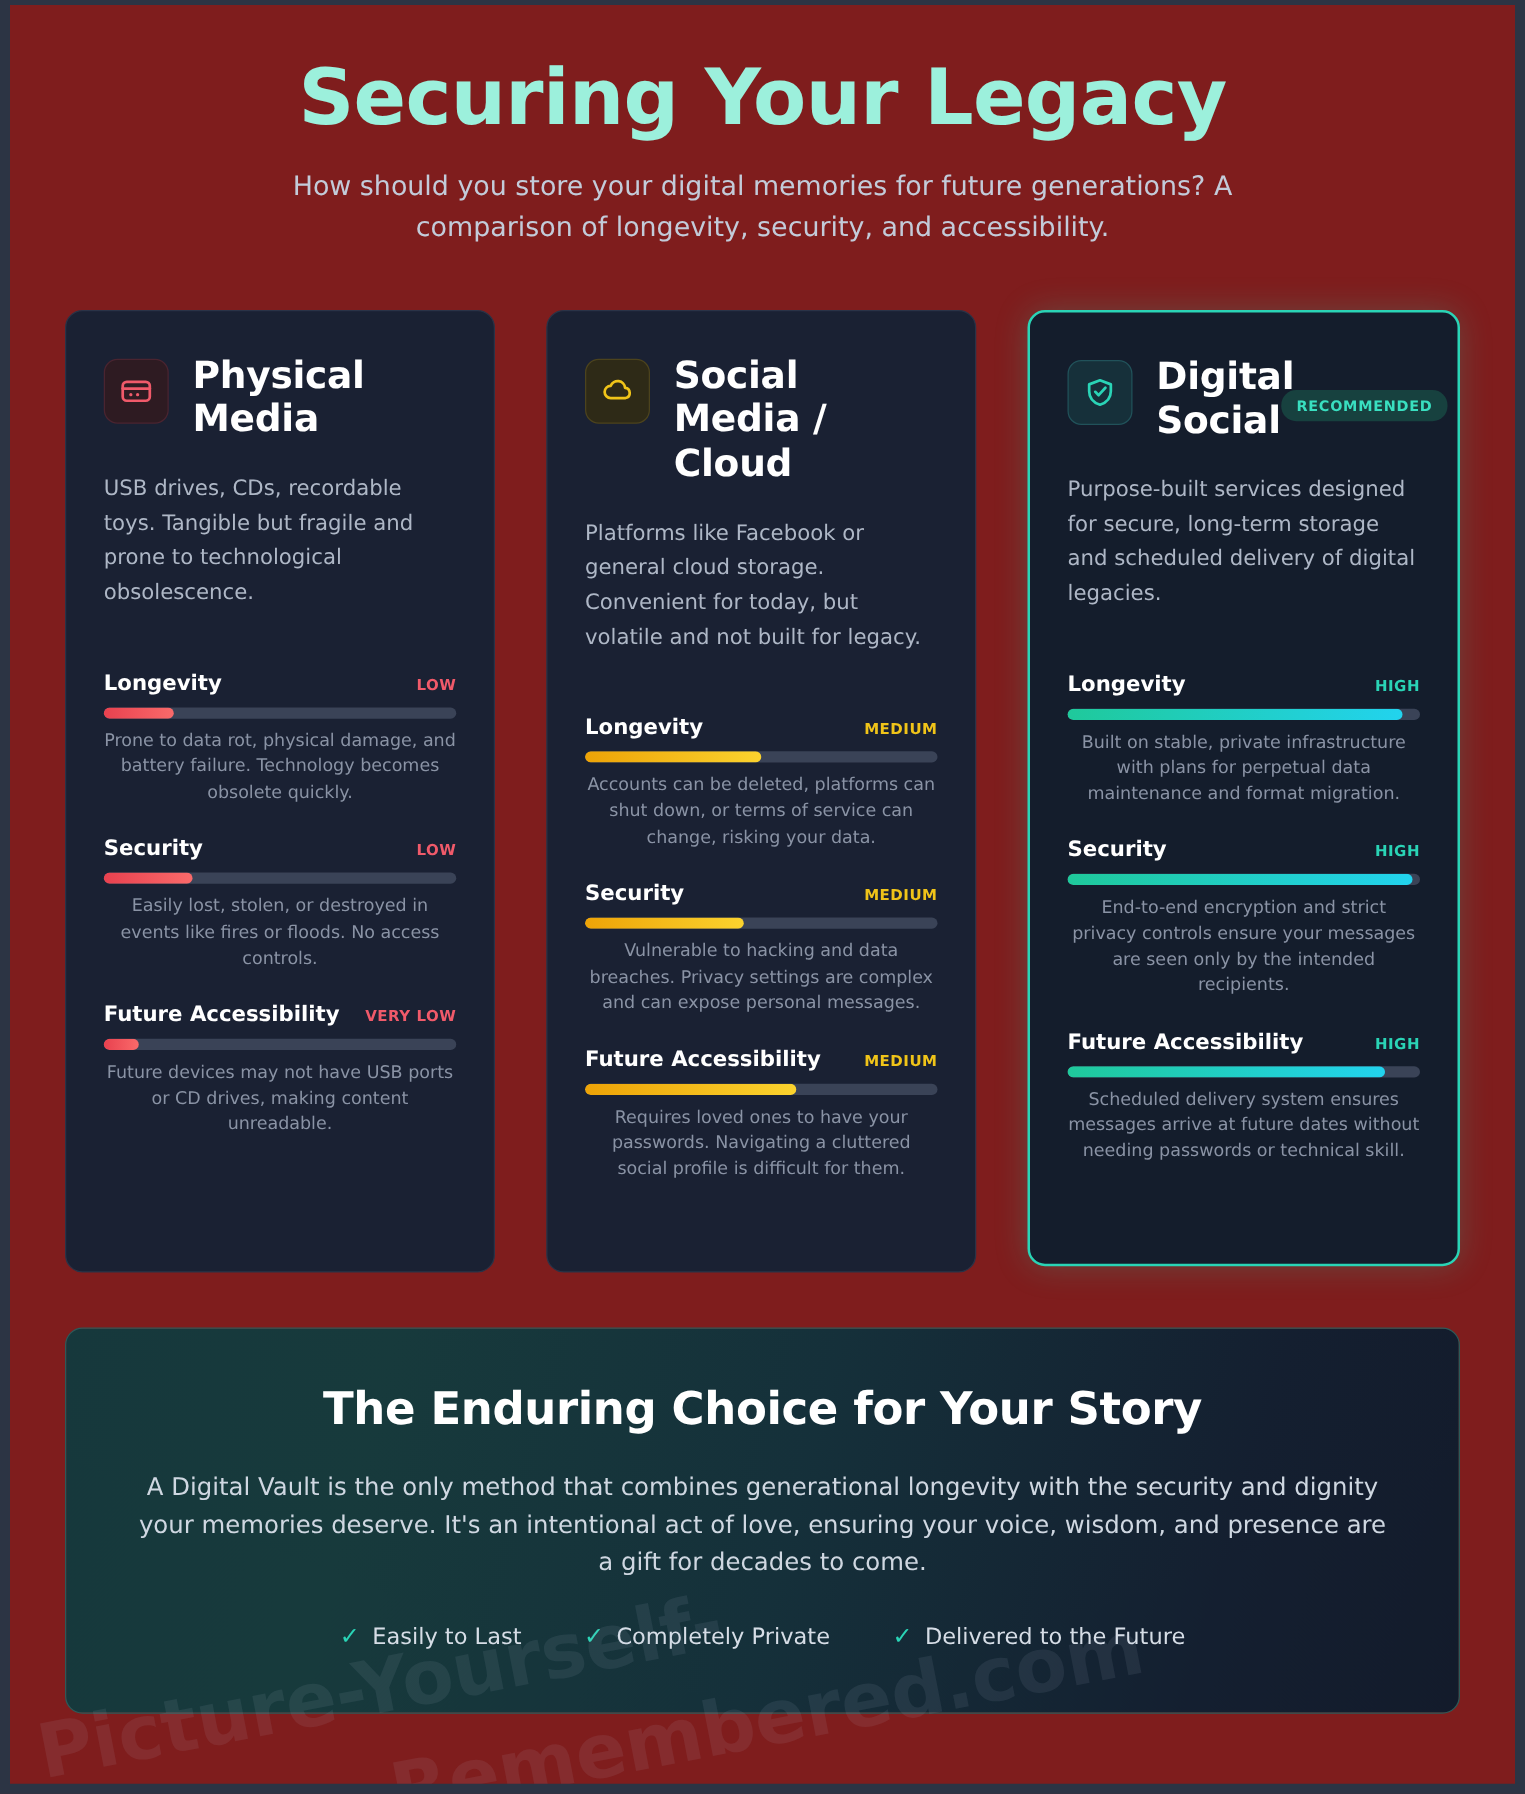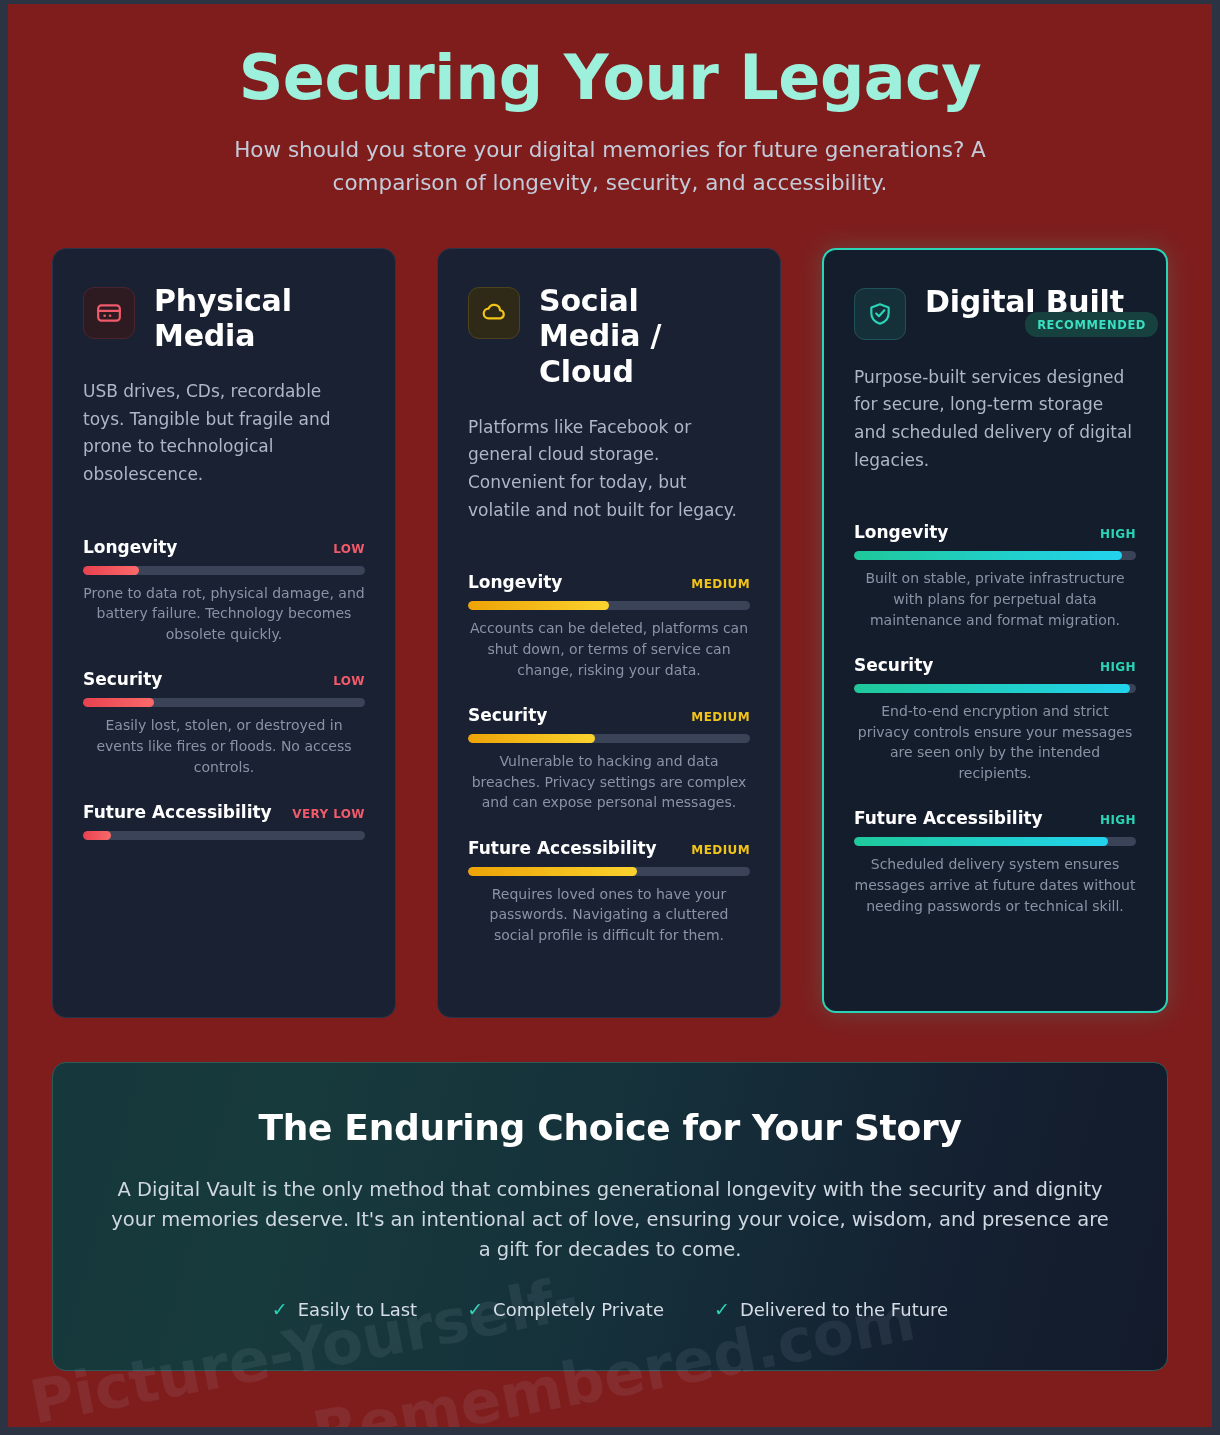--- a/index.html
+++ b/index.html
@@ -276,20 +276,21 @@
             <div class="metric-note">Easily lost, stolen, or destroyed in events like fires or floods. No access controls.</div>
           </div>
           <div class="metric">
             <div class="metric-head">
               <span class="metric-label">Future Accessibility</span>
               <span class="metric-rating rating-low">VERY LOW</span>
             </div>
             <div class="bar-track">
               <div class="bar-fill fill-low" style="width:10%"></div>
             </div>
+            <div class="metric-note">Future devices may not have USB ports or CD drives, making content unreadable.</div>
           </div>
         </div>
       </div>
       <div class="card">
         <div class="card-head">
           <div class="icon-box amber">
             <svg width="26" height="26" viewBox="0 0 24 24" fill="none" stroke="#f0c419" stroke-width="2" stroke-linecap="round" stroke-linejoin="round">
               <path d="M18 17H7A4.5 4.5 0 0 1 7 8a5.5 5.5 0 0 1 10.6 1.5A3.8 3.8 0 0 1 18 17z"></path>
             </svg>
           </div>
@@ -330,21 +331,21 @@
         </div>
       </div>
       <div class="card recommended">
         <div class="card-head">
           <div class="icon-box teal">
             <svg width="26" height="26" viewBox="0 0 24 24" fill="none" stroke="#2ad4b6" stroke-width="2" stroke-linecap="round" stroke-linejoin="round">
               <path d="M12 3l8 3v5c0 5-3.5 8.5-8 10-4.5-1.5-8-5-8-10V6z"></path>
               <polyline points="8.5,11.5 11,14 16,8.5"></polyline>
             </svg>
           </div>
-          <div class="card-title">Digital Built</div>
+          <div class="card-title">Digital Social</div>
           <div class="badge">RECOMMENDED</div>
         </div>
         <div class="card-desc">Purpose-built services designed for secure, long-term storage and scheduled delivery of digital legacies.</div>
         <div class="metrics">
           <div class="metric">
             <div class="metric-head">
               <span class="metric-label">Longevity</span>
               <span class="metric-rating rating-high">HIGH</span>
             </div>
             <div class="bar-track">

